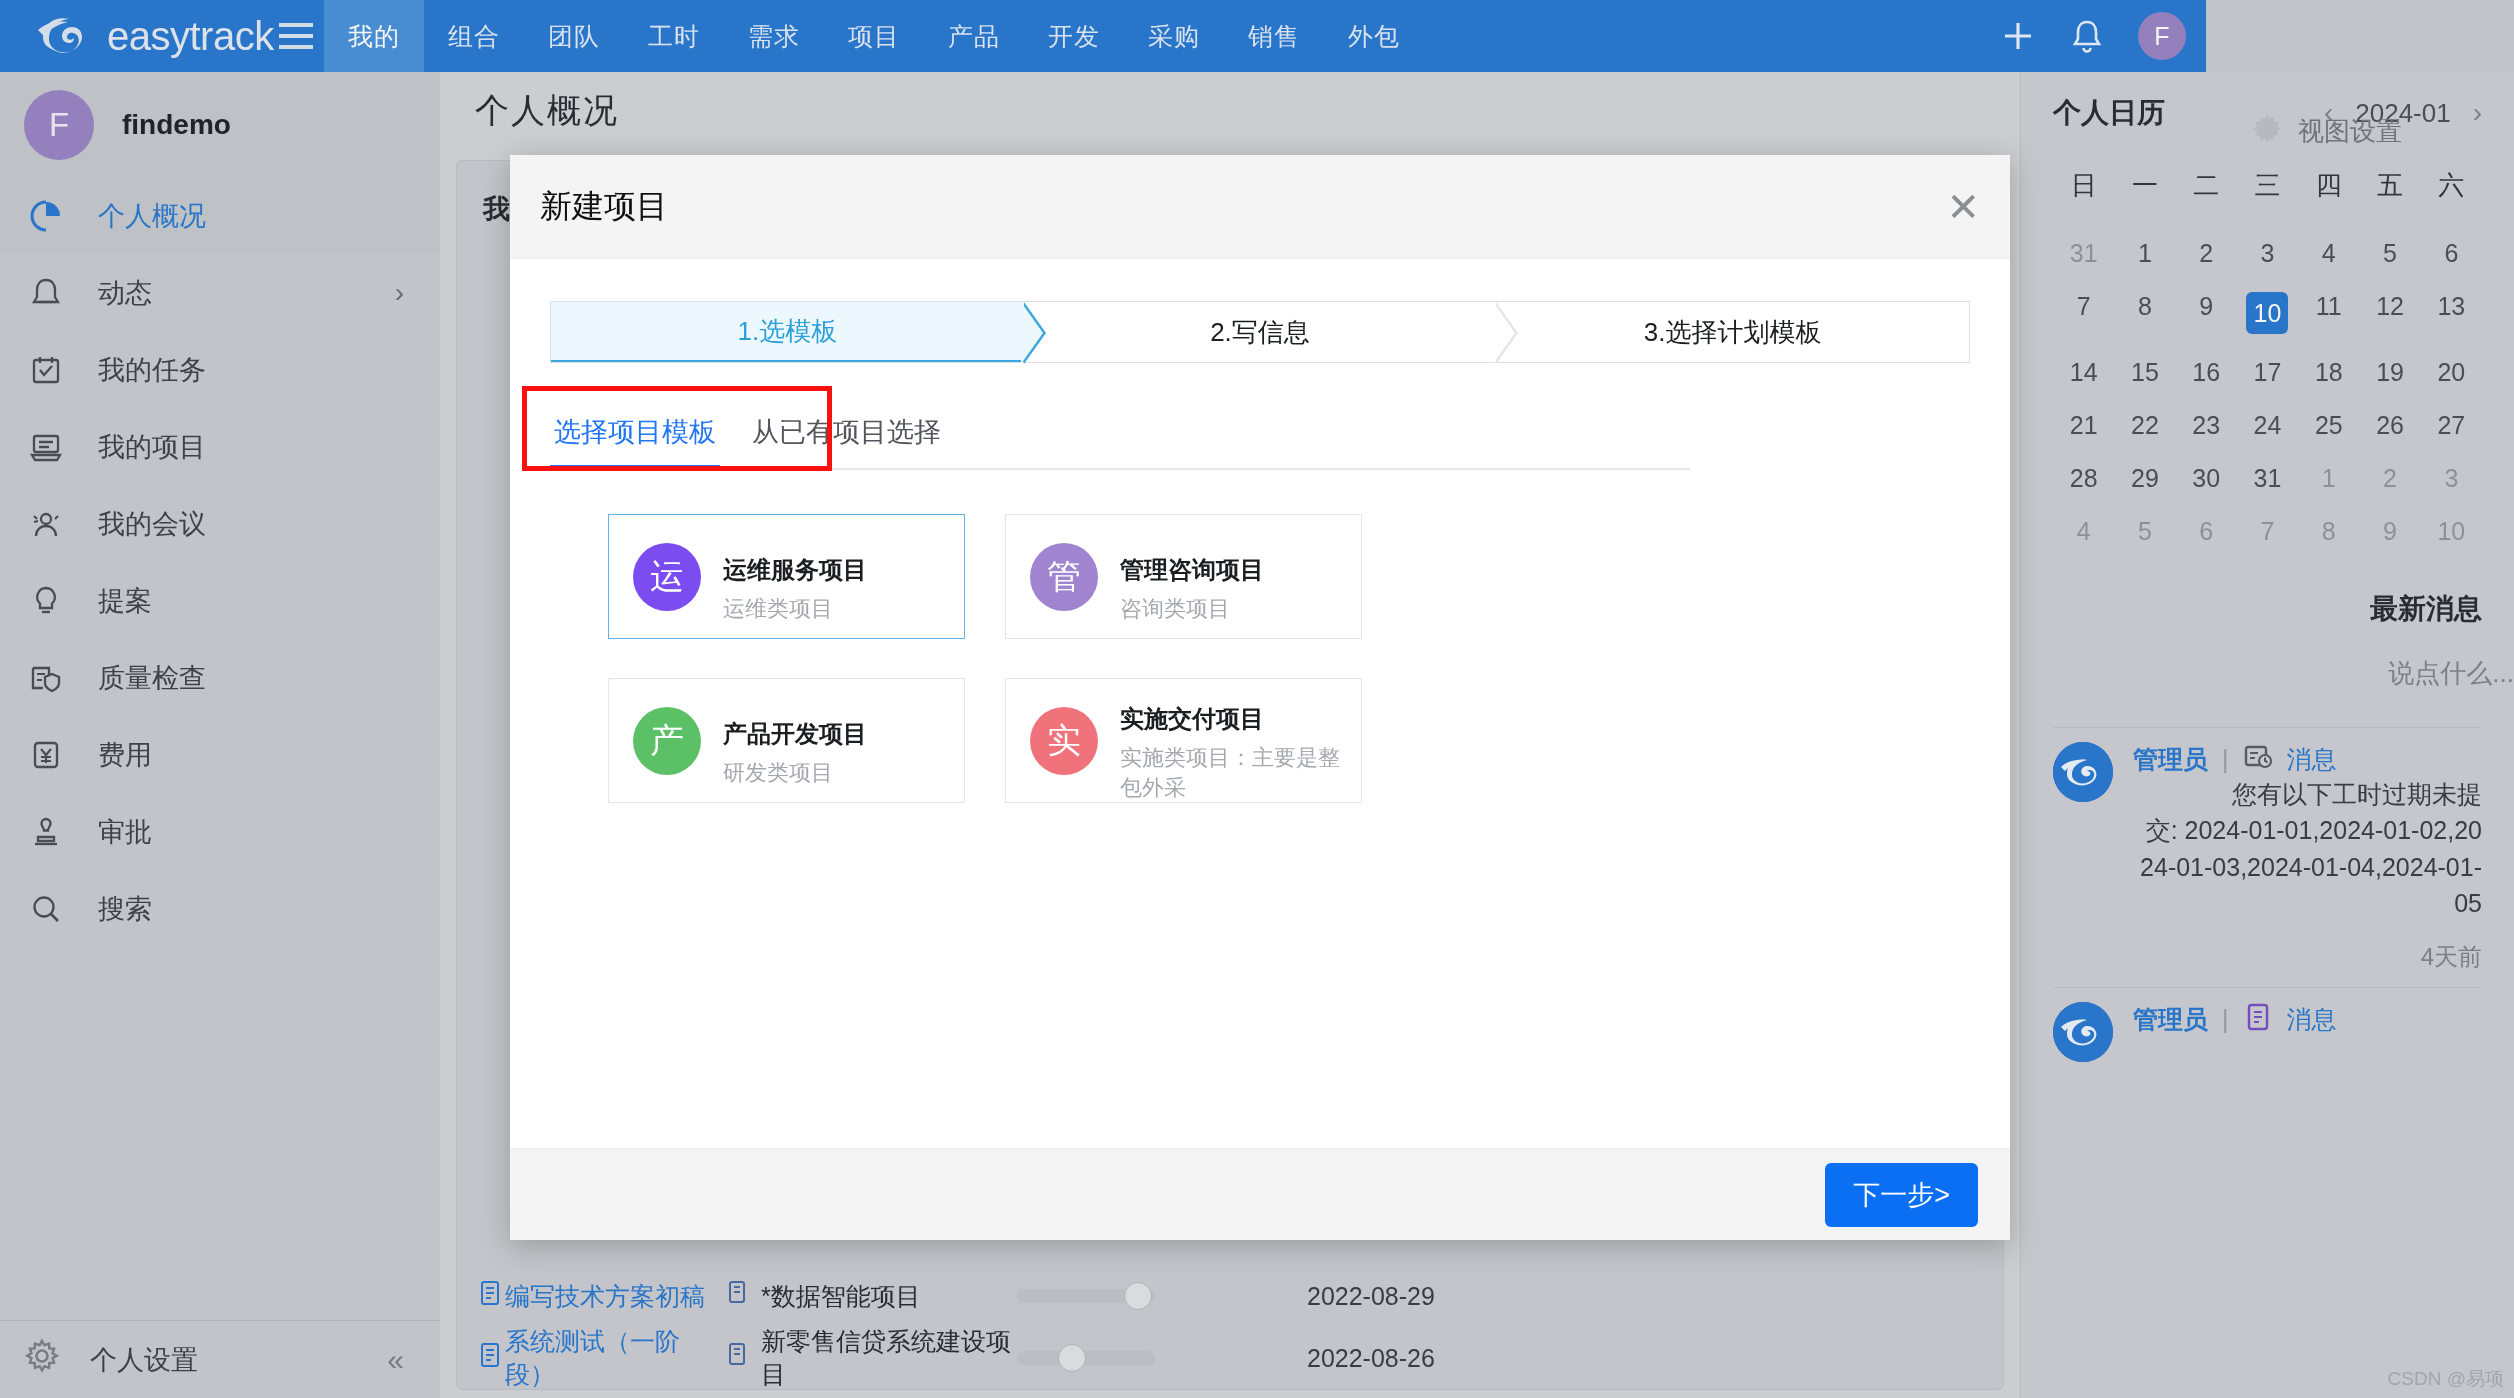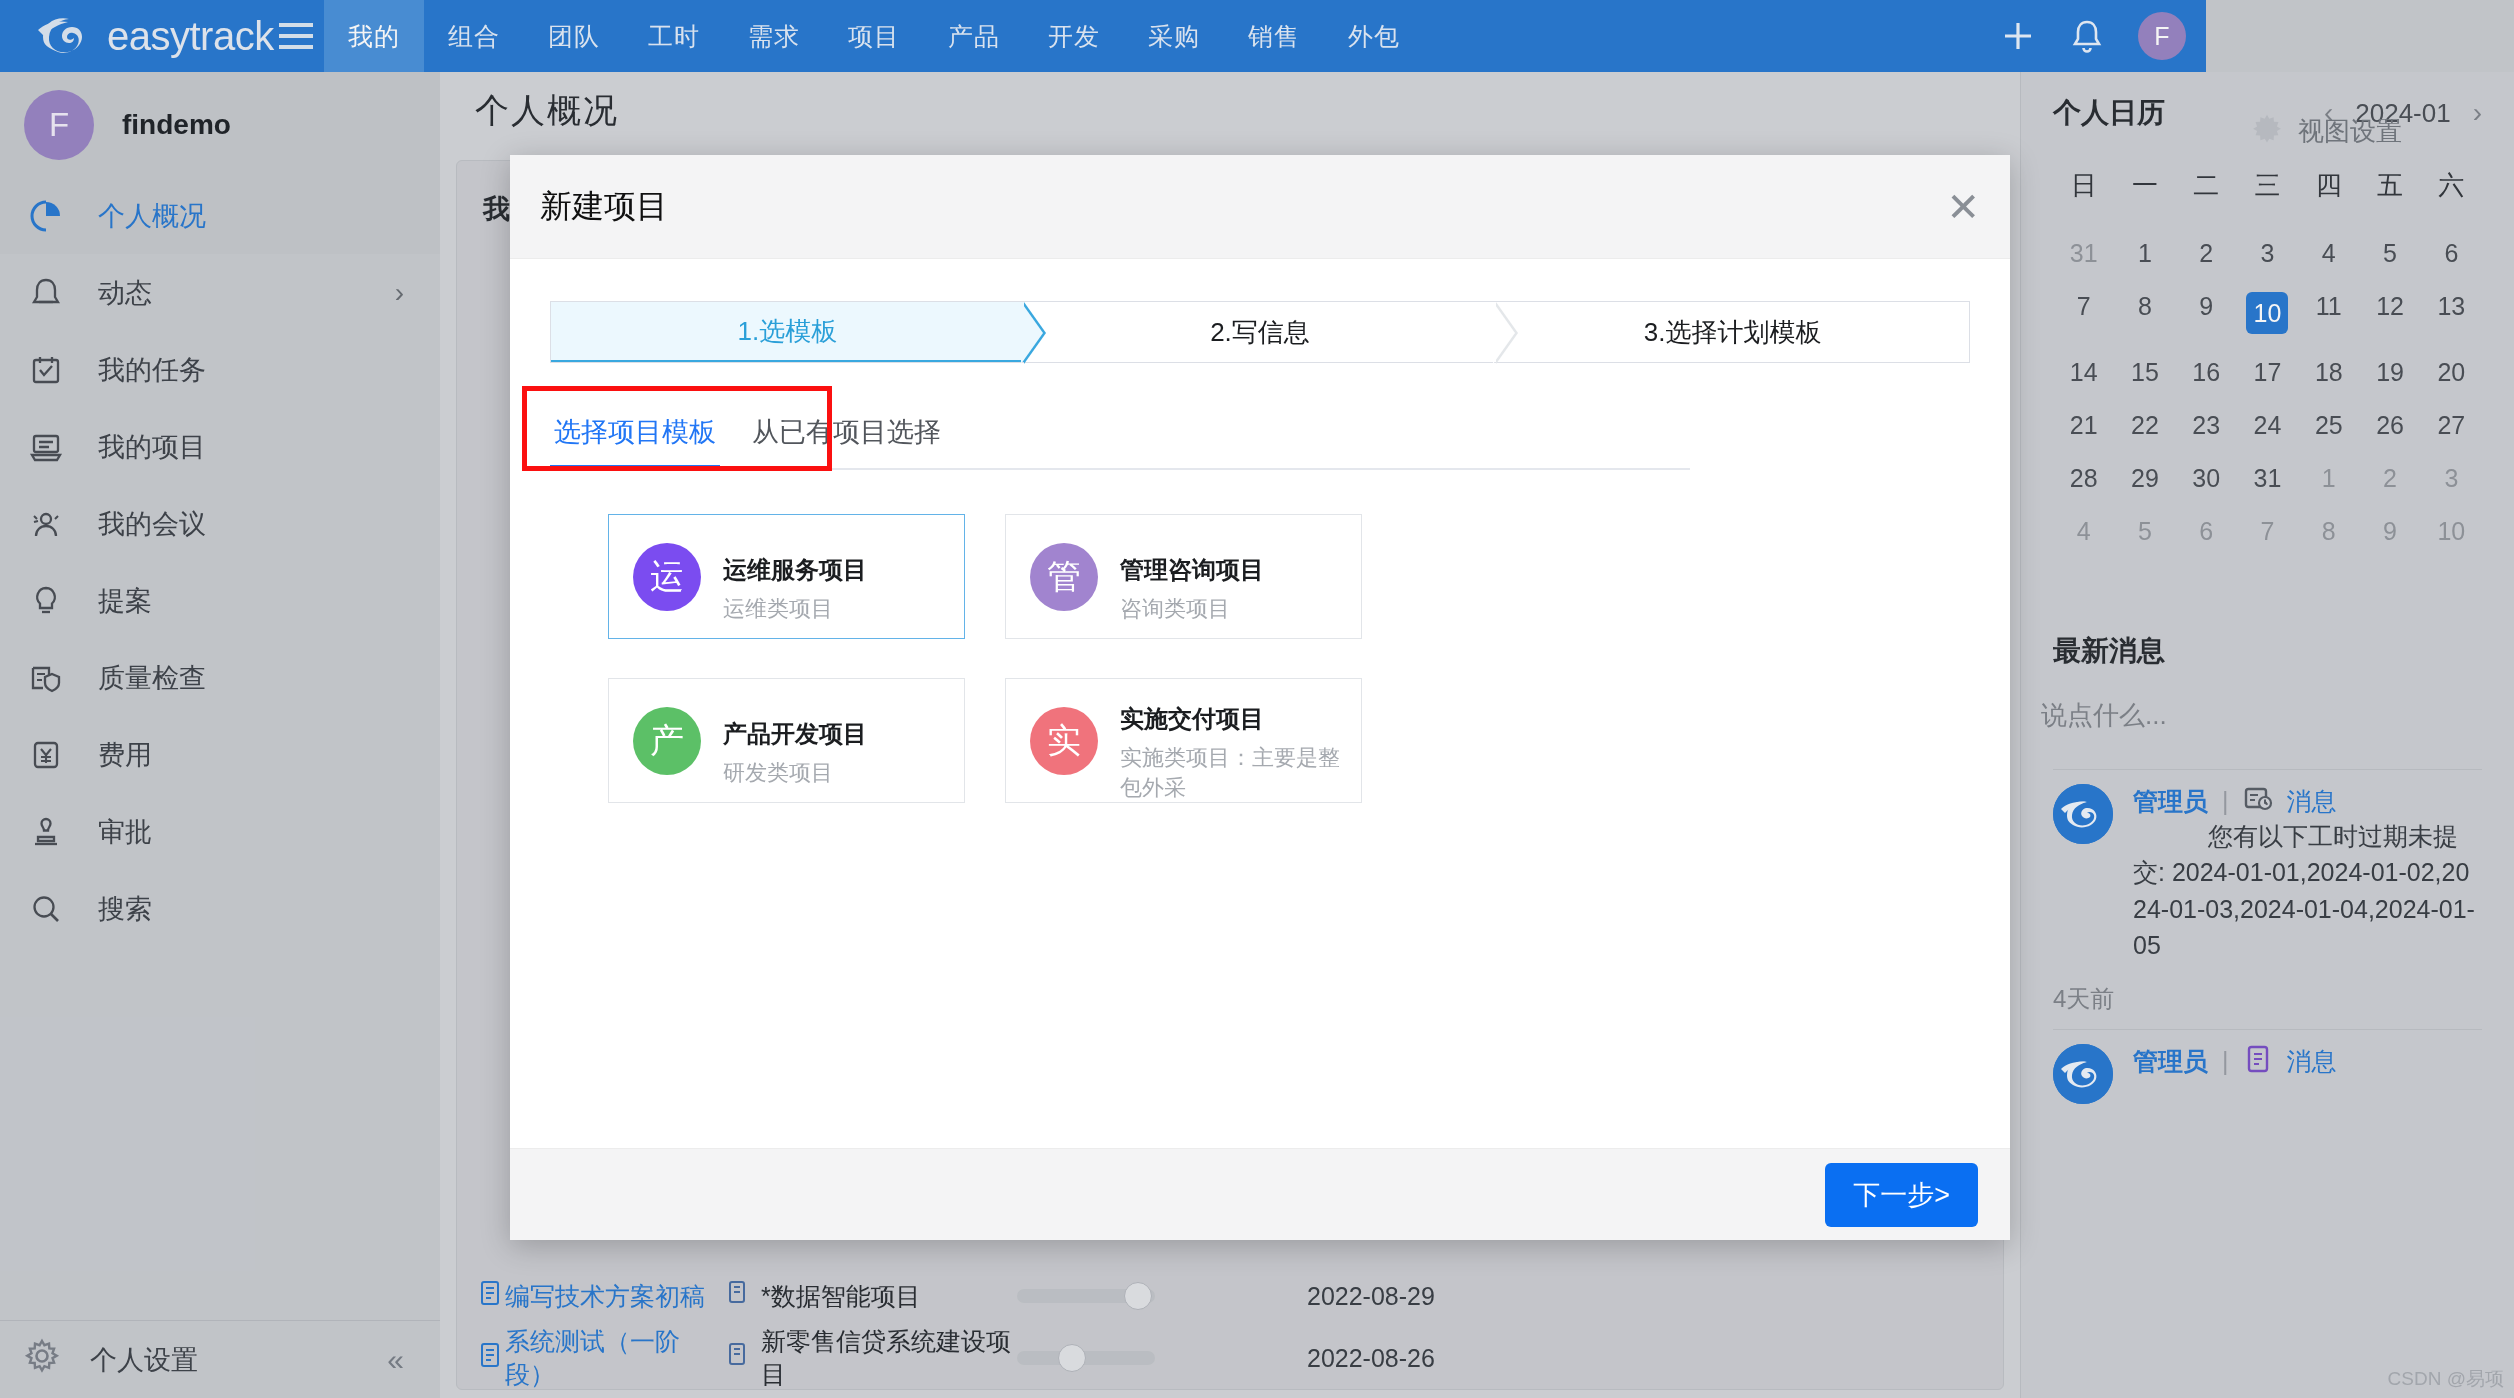--- a/index.html
+++ b/index.html
@@ -515,21 +515,21 @@
           <div class="cal-day muted"><span>4</span></div>
           <div class="cal-day muted"><span>5</span></div>
           <div class="cal-day muted"><span>6</span></div>
           <div class="cal-day muted"><span>7</span></div>
           <div class="cal-day muted"><span>8</span></div>
           <div class="cal-day muted"><span>9</span></div>
           <div class="cal-day muted"><span>10</span></div>
         </div>
     </div>
 
-    <div style="margin-top:74px;">
+    <div style="margin-top:32px;text-align:right;">
       <div class="rp-section" style="padding-top:0;">
         <span class="rp-title">最新消息</span>
       </div>
       <div class="msg-placeholder">说点什么...</div>
       <div class="rp-divider"></div>
       <div style="padding:0 32px;" id="msglist">
           <div>
             <div class="msg-item">
               <span class="msg-avatar"><svg width="60" height="60" viewBox="0 0 60 60">
                   <circle cx="30" cy="30" r="30" fill="#2a7ad2"></circle>

